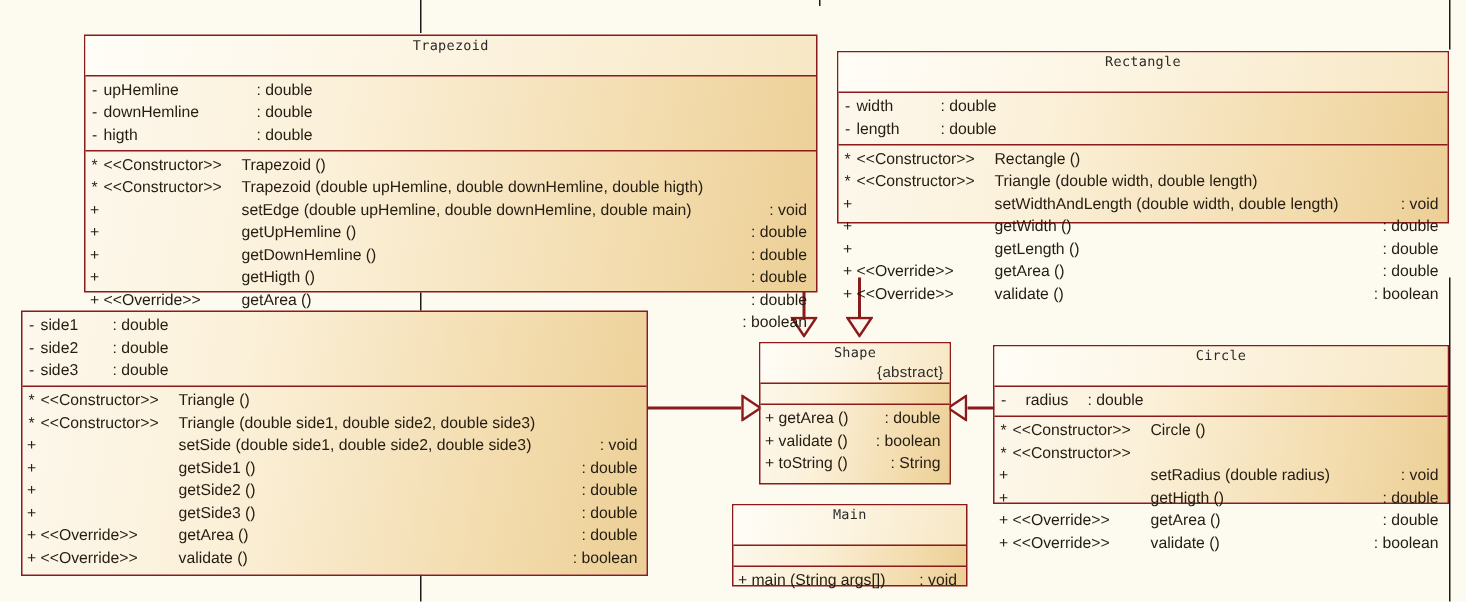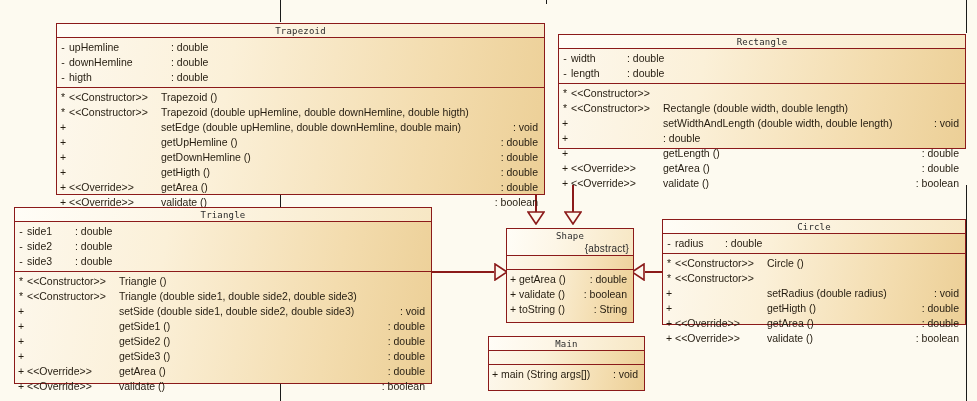--- a/index.html
+++ b/index.html
@@ -19,21 +19,21 @@
     background:linear-gradient(100deg,#fdf8ed 0%,#fbf0d8 35%,#f3dcae 75%,#eccf96 100%);
     box-sizing:border-box;
     z-index:5;
   }
   .uml .title{
     border-bottom:1px solid #8b1a1a;
     text-align:center;
     font-family:"DejaVu Sans Mono","Liberation Mono",monospace;
     font-size:9px;
     color:#2b2b2b;
-    padding:2px 0 0 0;
+    padding:2px 0 13px 0;
     background:linear-gradient(100deg,#fffdf7 0%,#fdf6e6 40%,#f7e7c4 100%);
     letter-spacing:0.2px;
     line-height:11px;
   }
   .uml .compartment{
     border-bottom:1px solid #8b1a1a;
     padding:2px 0 2px 0;
   }
   .uml .compartment:last-child{border-bottom:none;}
   .uml .compartment.empty{height:13px;padding:0;}
@@ -188,37 +188,39 @@
         <div class="row attr">
           <span class="vis">-</span>
           <span class="name" style="flex: 0 0 52px;">length</span>
           <span class="type" style="padding-right: 6px;">: double</span>
         </div>
       </div>
     <div class="compartment">
         <div class="row op">
           <span class="vis">*</span>
           <span class="stereo" style="flex: 0 0 92px; width: 92px;">&lt;&lt;Constructor&gt;&gt;</span>
-          <span class="type" style="padding-right: 6px;"></span>
-        </div>
-        <div class="row op">
-          <span class="vis">*</span>
-          <span class="stereo" style="flex: 0 0 92px; width: 92px;">&lt;&lt;Constructor&gt;&gt;</span>
-          <span class="name">Rectangle (double width, double length)</span>
+          <span class="name">Rectangle ()</span>
+          <span class="type" style="padding-right: 6px;"></span>
+        </div>
+        <div class="row op">
+          <span class="vis">*</span>
+          <span class="stereo" style="flex: 0 0 92px; width: 92px;">&lt;&lt;Constructor&gt;&gt;</span>
+          <span class="name">Triangle (double width, double length)</span>
           <span class="type" style="padding-right: 6px;"></span>
         </div>
         <div class="row op">
           <span class="vis">+</span>
           <span class="stereo" style="flex: 0 0 92px; width: 92px;"></span>
           <span class="name">setWidthAndLength (double width, double length)</span>
           <span class="type" style="padding-right: 6px;">: void</span>
         </div>
         <div class="row op">
           <span class="vis">+</span>
           <span class="stereo" style="flex: 0 0 92px; width: 92px;"></span>
+          <span class="name">getWidth ()</span>
           <span class="type" style="padding-right: 6px;">: double</span>
         </div>
         <div class="row op">
           <span class="vis">+</span>
           <span class="stereo" style="flex: 0 0 92px; width: 92px;"></span>
           <span class="name">getLength ()</span>
           <span class="type" style="padding-right: 6px;">: double</span>
         </div>
         <div class="row op">
           <span class="vis">+</span>
@@ -229,21 +231,20 @@
         <div class="row op">
           <span class="vis">+</span>
           <span class="stereo" style="flex: 0 0 92px; width: 92px;">&lt;&lt;Override&gt;&gt;</span>
           <span class="name">validate ()</span>
           <span class="type" style="padding-right: 6px;">: boolean</span>
         </div>
       </div>
   </div>
 
   <div class="uml" style="left:14px;top:207px;width:418px;height:177px;">
-    <div class="title">Triangle</div>
     <div class="compartment">
         <div class="row attr">
           <span class="vis">-</span>
           <span class="name" style="flex: 0 0 44px;">side1</span>
           <span class="type" style="padding-right: 6px;">: double</span>
         </div>
         <div class="row attr">
           <span class="vis">-</span>
           <span class="name" style="flex: 0 0 44px;">side2</span>
           <span class="type" style="padding-right: 6px;">: double</span>
@@ -327,26 +328,26 @@
         </div>
         <div class="row op">
           <span class="vis">+</span>
           <span class="stereo" style="flex: 0 0 0px; width: 0px;"></span>
           <span class="name">toString ()</span>
           <span class="type" style="padding-right: 6px;">: String</span>
         </div>
       </div>
   </div>
 
-  <div class="uml" style="left:662px;top:219px;width:304px;height:106px;">
+  <div class="uml" style="left:662px;top:230px;width:304px;height:106px;">
     <div class="title">Circle</div>
     <div class="compartment">
         <div class="row attr">
           <span class="vis">-</span>
-          <span class="name" style="flex: 0 0 46px;">radius</span>
+          <span class="name" style="flex: 0 0 46px; text-align: center;">radius</span>
           <span class="type" style="padding-right: 6px;">: double</span>
         </div>
       </div>
     <div class="compartment">
         <div class="row op">
           <span class="vis">*</span>
           <span class="stereo" style="flex: 0 0 92px; width: 92px;">&lt;&lt;Constructor&gt;&gt;</span>
           <span class="name">Circle ()</span>
           <span class="type" style="padding-right: 6px;"></span>
         </div>

